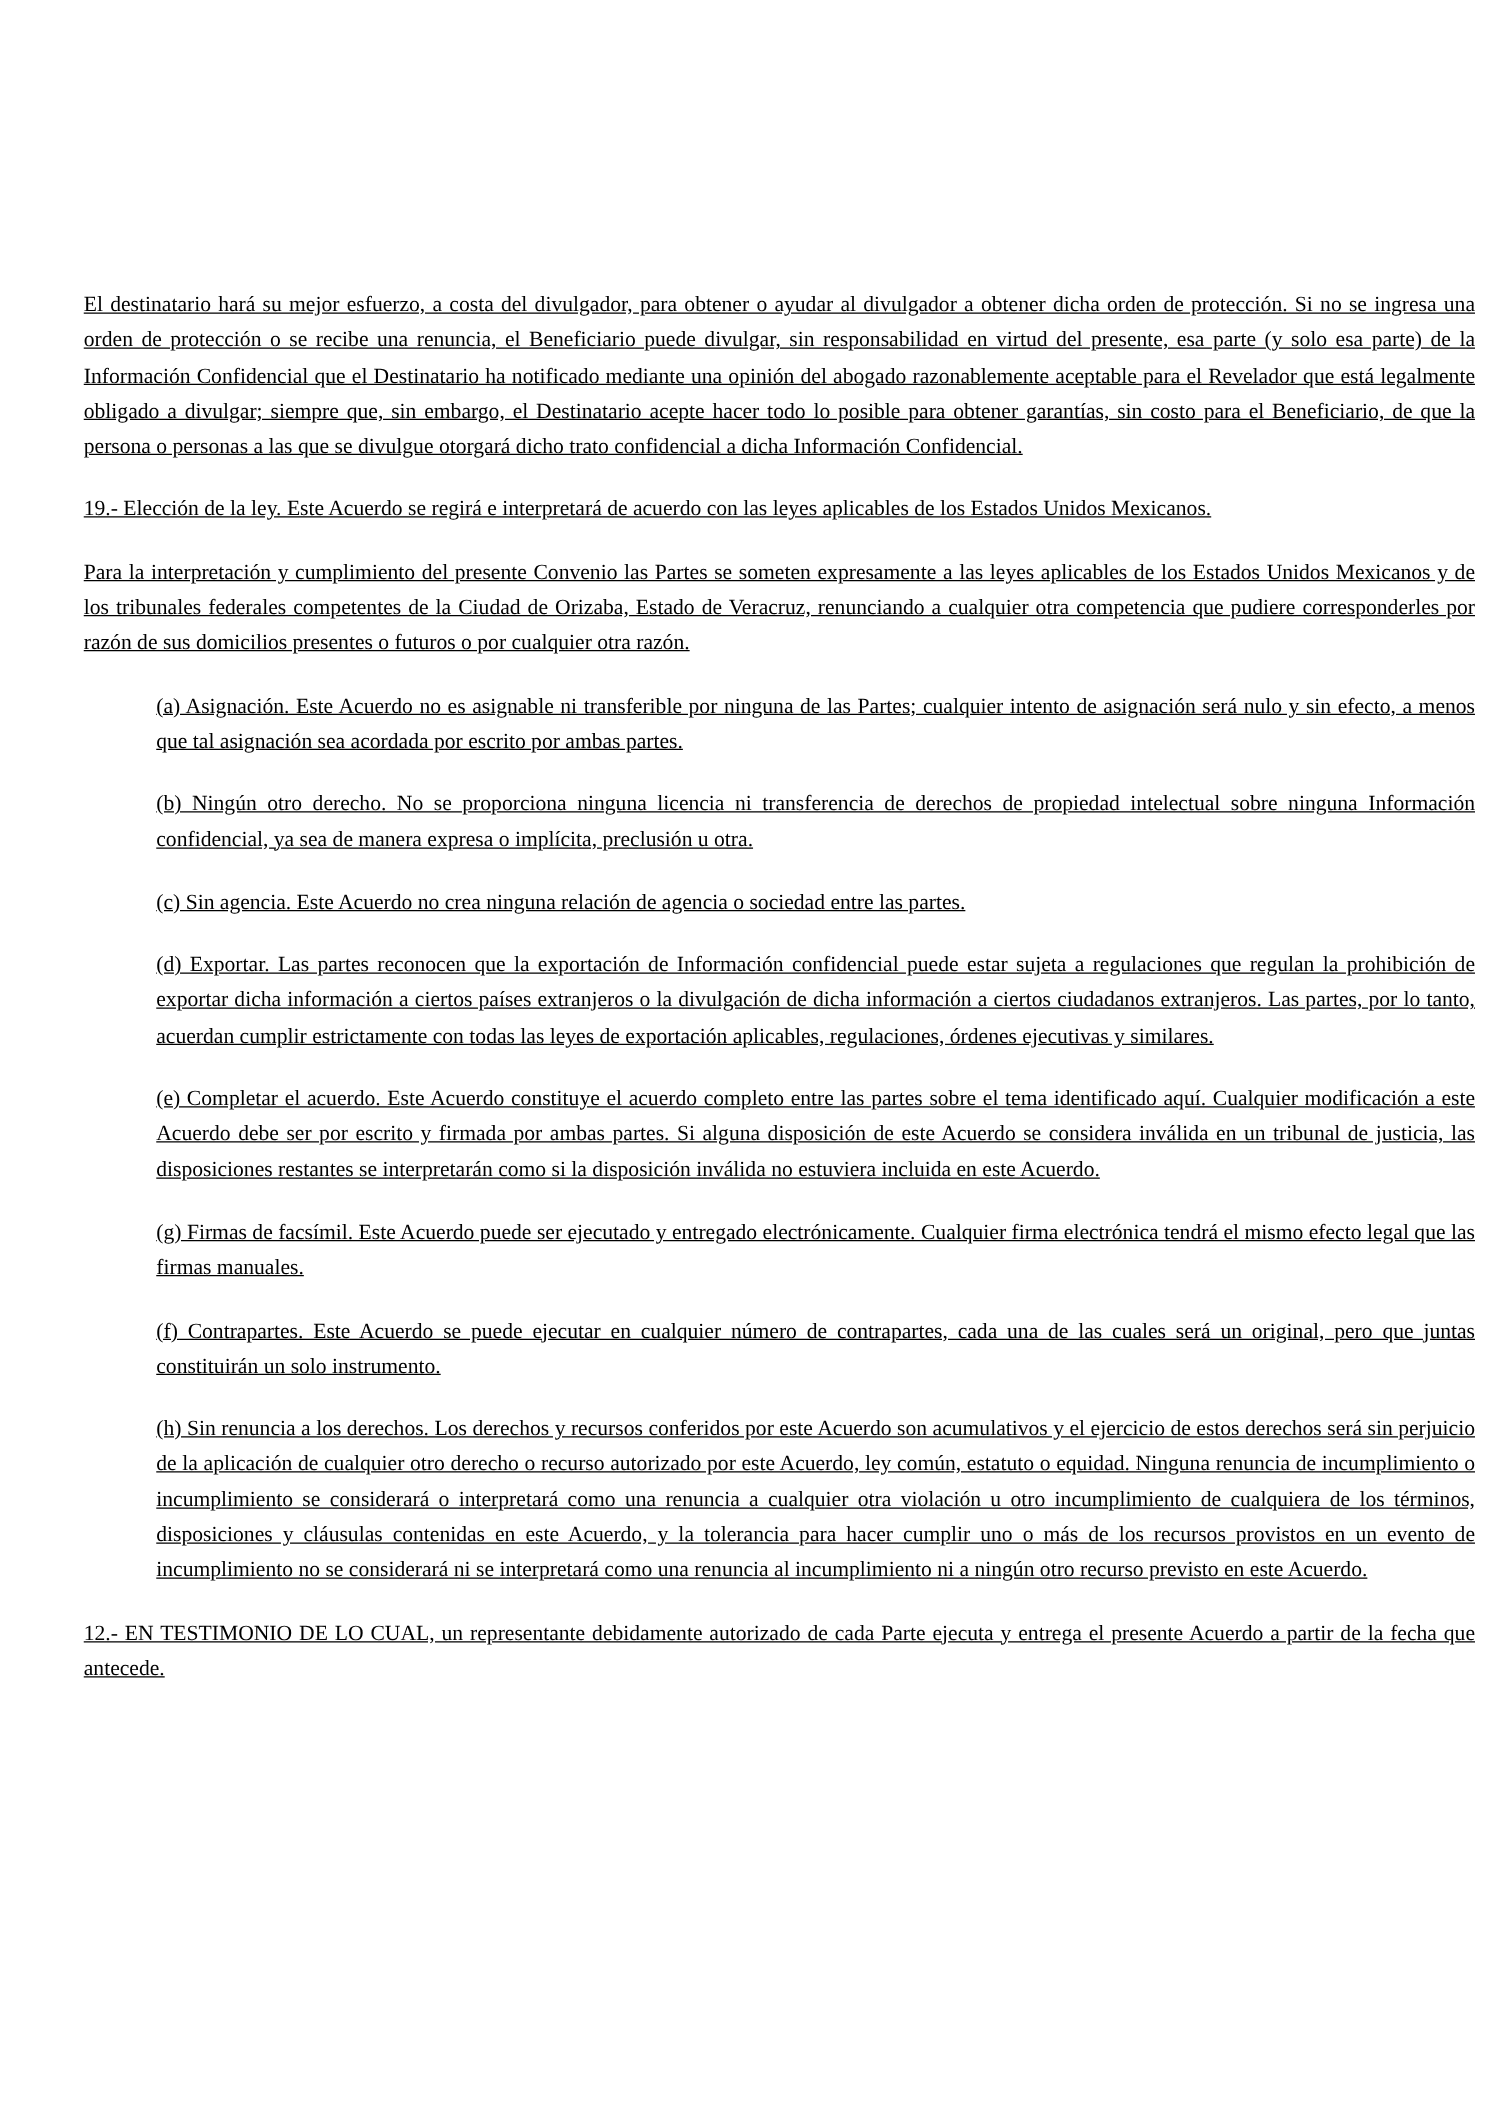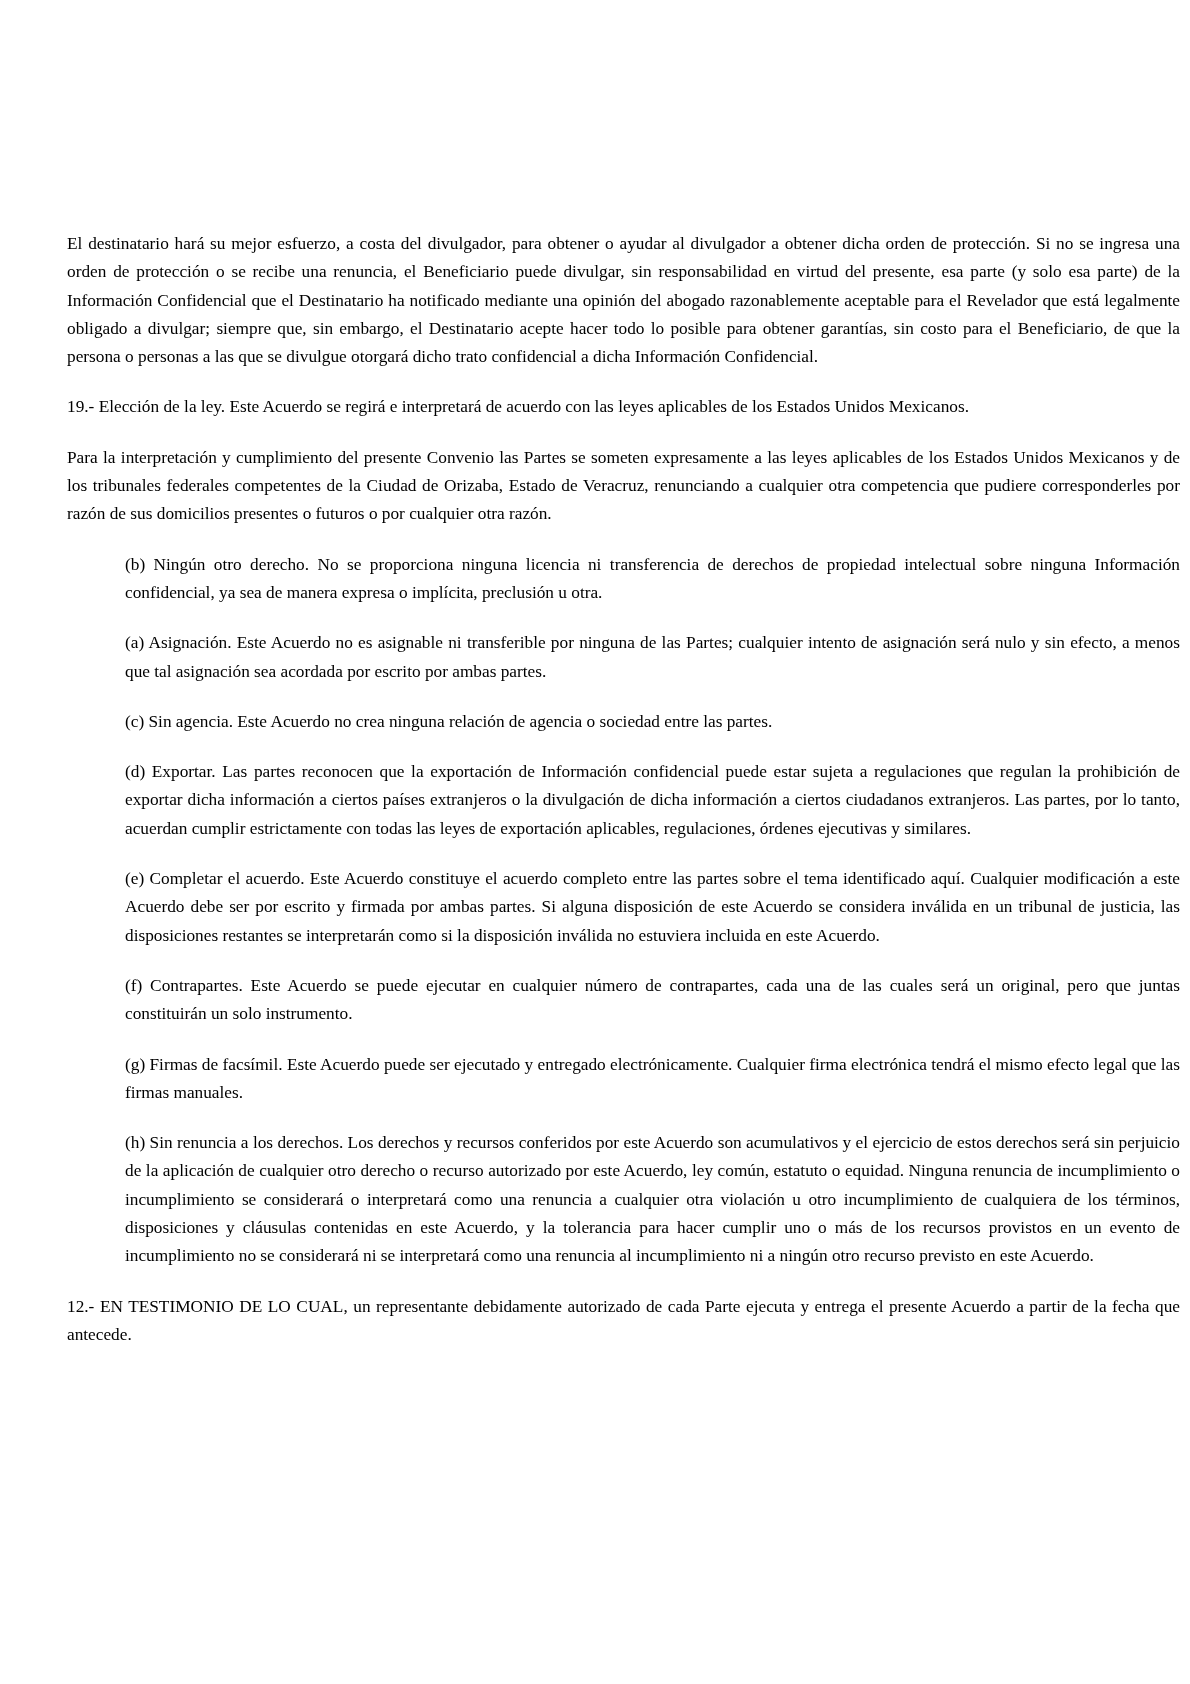--- a/index.html
+++ b/index.html
@@ -15,20 +15,21 @@
     font-size: 17.3px;
     line-height: 28.3px;
     color: #000000;
   }
   .page {
     box-sizing: border-box;
     width: 1190px;
     min-height: 1684px;
     padding: 230px 10px 24px 67px;
     background: #ffffff;
+    text-decoration: underline;
   }
   .page p {
     margin: 0 0 22px 0;
     text-align: justify;
     text-justify: inter-word;
     white-space: normal;
   }
   .page p.indent {
     margin-left: 58px;
   }
@@ -36,22 +37,22 @@
     margin-bottom: 0;
   }
 </style>
 </head>
 <body>
 
 <div class="page">
   <p>El destinatario hará su mejor esfuerzo, a costa del divulgador, para obtener o ayudar al divulgador a obtener dicha orden de protección. Si no se ingresa una orden de protección o se recibe una renuncia, el Beneficiario puede divulgar, sin responsabilidad en virtud del presente, esa parte (y solo esa parte) de la Información Confidencial que el Destinatario ha notificado mediante una opinión del abogado razonablemente aceptable para el Revelador que está legalmente obligado a divulgar; siempre que, sin embargo, el Destinatario acepte hacer todo lo posible para obtener garantías, sin costo para el Beneficiario, de que la persona o personas a las que se divulgue otorgará dicho trato confidencial a dicha Información Confidencial.</p>
   <p>19.- Elección de la ley. Este Acuerdo se regirá e interpretará de acuerdo con las leyes aplicables de los Estados Unidos Mexicanos.</p>
   <p>Para la interpretación y cumplimiento del presente Convenio las Partes se someten expresamente a las leyes aplicables de los Estados Unidos Mexicanos y de los tribunales federales competentes de la Ciudad de Orizaba, Estado de Veracruz, renunciando a cualquier otra competencia que pudiere corresponderles por razón de sus domicilios presentes o futuros o por cualquier otra razón.</p>
+  <p class="indent">(a) Asignación. Este Acuerdo no es asignable ni transferible por ninguna de las Partes; cualquier intento de asignación será nulo y sin efecto, a menos que tal asignación sea acordada por escrito por ambas partes.</p>
   <p class="indent">(b) Ningún otro derecho. No se proporciona ninguna licencia ni transferencia de derechos de propiedad intelectual sobre ninguna Información confidencial, ya sea de manera expresa o implícita, preclusión u otra.</p>
-  <p class="indent">(a) Asignación. Este Acuerdo no es asignable ni transferible por ninguna de las Partes; cualquier intento de asignación será nulo y sin efecto, a menos que tal asignación sea acordada por escrito por ambas partes.</p>
   <p class="indent">(c) Sin agencia. Este Acuerdo no crea ninguna relación de agencia o sociedad entre las partes.</p>
   <p class="indent">(d) Exportar. Las partes reconocen que la exportación de Información confidencial puede estar sujeta a regulaciones que regulan la prohibición de exportar dicha información a ciertos países extranjeros o la divulgación de dicha información a ciertos ciudadanos extranjeros. Las partes, por lo tanto, acuerdan cumplir estrictamente con todas las leyes de exportación aplicables, regulaciones, órdenes ejecutivas y similares.</p>
   <p class="indent">(e) Completar el acuerdo. Este Acuerdo constituye el acuerdo completo entre las partes sobre el tema identificado aquí. Cualquier modificación a este Acuerdo debe ser por escrito y firmada por ambas partes. Si alguna disposición de este Acuerdo se considera inválida en un tribunal de justicia, las disposiciones restantes se interpretarán como si la disposición inválida no estuviera incluida en este Acuerdo.</p>
+  <p class="indent">(g) Firmas de facsímil. Este Acuerdo puede ser ejecutado y entregado electrónicamente. Cualquier firma electrónica tendrá el mismo efecto legal que las firmas manuales.</p>
   <p class="indent">(f) Contrapartes. Este Acuerdo se puede ejecutar en cualquier número de contrapartes, cada una de las cuales será un original, pero que juntas constituirán un solo instrumento.</p>
-  <p class="indent">(g) Firmas de facsímil. Este Acuerdo puede ser ejecutado y entregado electrónicamente. Cualquier firma electrónica tendrá el mismo efecto legal que las firmas manuales.</p>
   <p class="indent">(h) Sin renuncia a los derechos. Los derechos y recursos conferidos por este Acuerdo son acumulativos y el ejercicio de estos derechos será sin perjuicio de la aplicación de cualquier otro derecho o recurso autorizado por este Acuerdo, ley común, estatuto o equidad. Ninguna renuncia de incumplimiento o incumplimiento se considerará o interpretará como una renuncia a cualquier otra violación u otro incumplimiento de cualquiera de los términos, disposiciones y cláusulas contenidas en este Acuerdo, y la tolerancia para hacer cumplir uno o más de los recursos provistos en un evento de incumplimiento no se considerará ni se interpretará como una renuncia al incumplimiento ni a ningún otro recurso previsto en este Acuerdo.</p>
   <p>12.- EN TESTIMONIO DE LO CUAL, un representante debidamente autorizado de cada Parte ejecuta y entrega el presente Acuerdo a partir de la fecha que antecede.</p>
 </div>
 
 </body></html>

